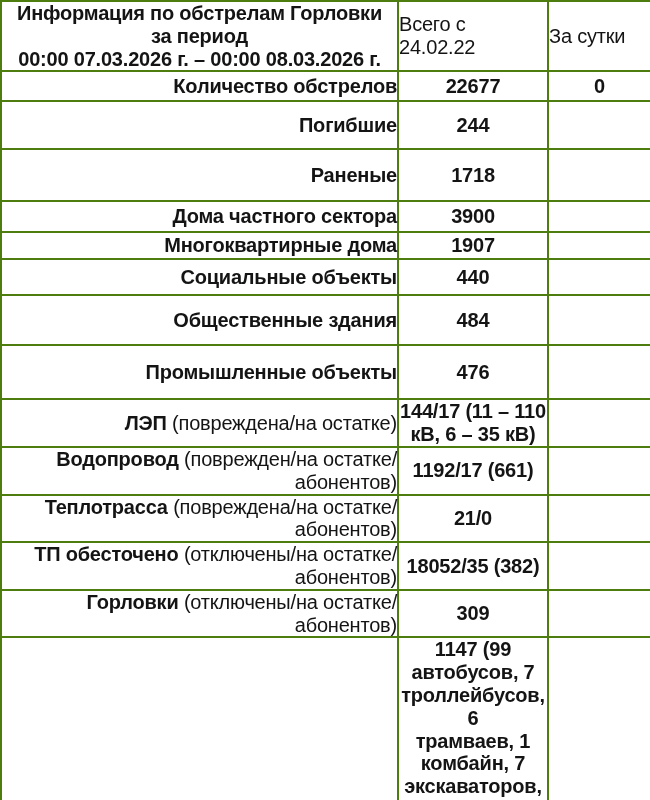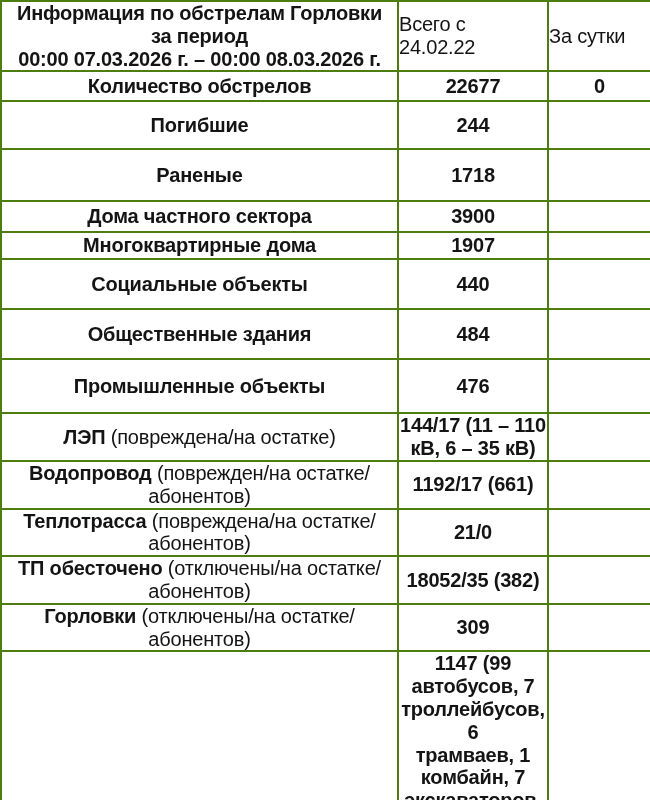--- a/index.html
+++ b/index.html
@@ -36,21 +36,21 @@
     font-weight: 700;
     white-space: pre-line;
     padding: 2px 8px;
   }
   th.c-total, th.c-daily {
     text-align: left;
     font-weight: 400;
     padding: 2px 4px;
   }
   td.c-label {
-    text-align: center;
+    text-align: right;
     padding: 2px 6px 2px 9px;
   }
   td.c-label .lbl {
     font-weight: 700;
   }
   td.c-label .note {
     font-weight: 400;
   }
   td.val {
     text-align: center;
@@ -97,21 +97,21 @@
       <tr style="height: 31px;">
         <td class="c-label"><span class="lbl">Дома частного сектора</span></td>
         <td class="c-total val">3900</td>
         <td class="c-daily val"></td>
       </tr>
       <tr style="height: 27px;">
         <td class="c-label"><span class="lbl">Многоквартирные дома</span></td>
         <td class="c-total val">1907</td>
         <td class="c-daily val"></td>
       </tr>
-      <tr style="height: 50px; border-radius: 7px;">
+      <tr style="height: 36px; border-radius: 7px;">
         <td class="c-label"><span class="lbl">Социальные объекты</span></td>
         <td class="c-total val">440</td>
         <td class="c-daily val"></td>
       </tr>
       <tr style="height: 50px; padding-left: 24px;">
         <td class="c-label"><span class="lbl">Общественные здания</span></td>
         <td class="c-total val">484</td>
         <td class="c-daily val"></td>
       </tr>
       <tr style="height: 54px;">

